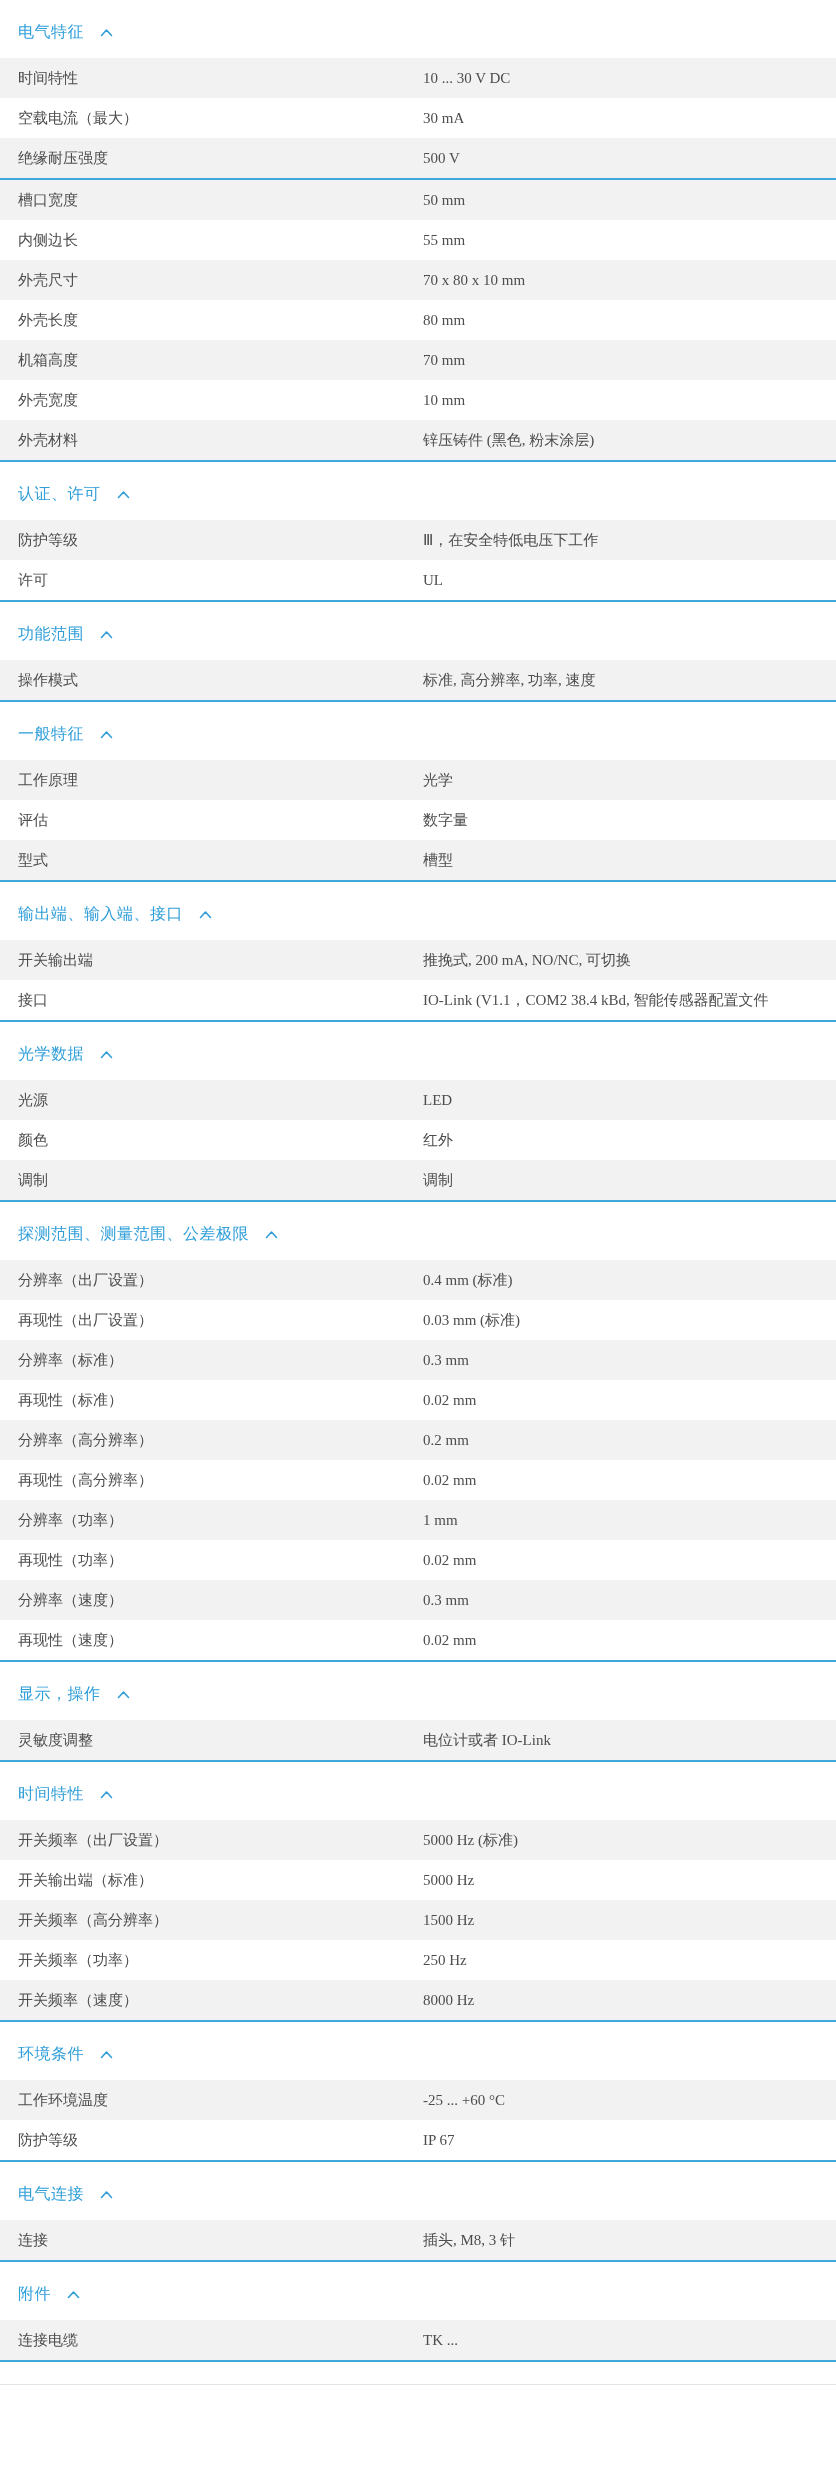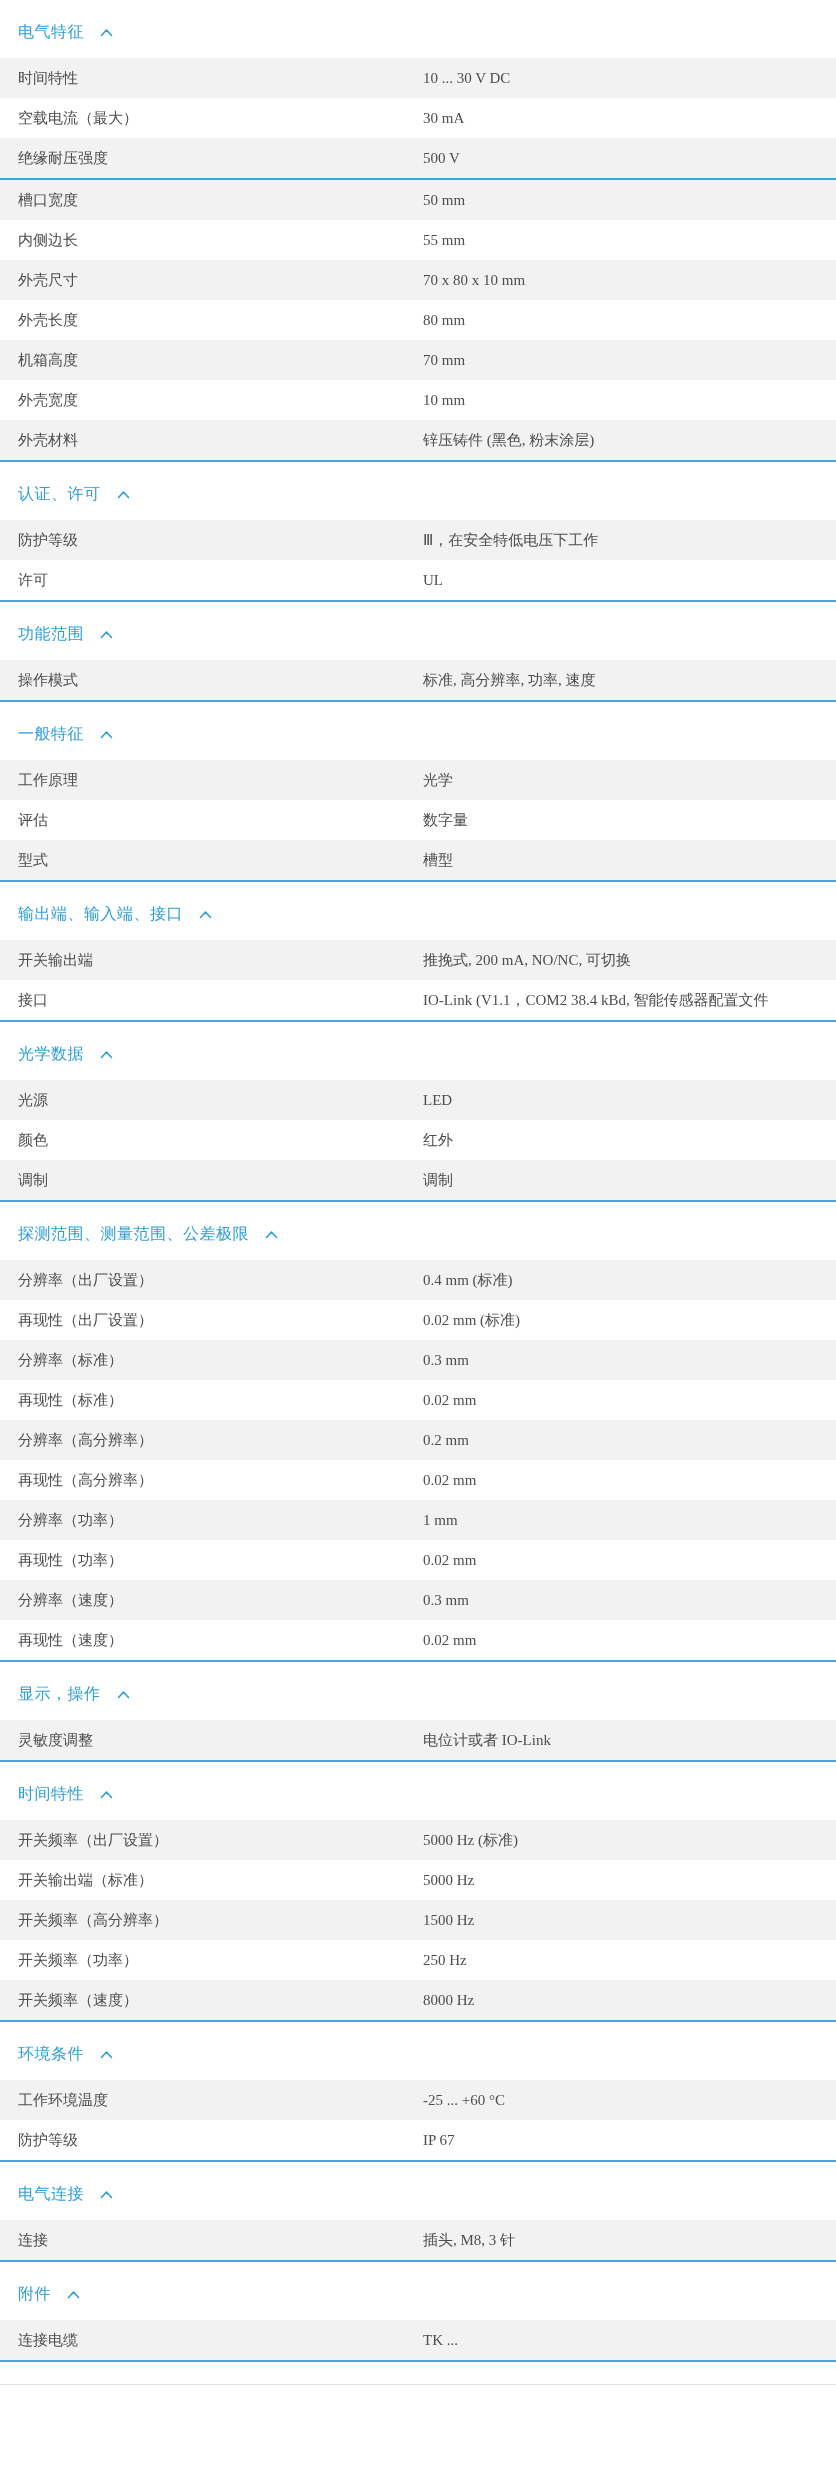--- a/index.html
+++ b/index.html
@@ -221,21 +221,21 @@
             <polyline points="1.5,7.5 6.5,2 11.5,7.5" fill="none" stroke="#2f9ed9" stroke-width="1.6" stroke-linecap="round" stroke-linejoin="round"></polyline>
           </svg>
         </span>
       </div>
       <div class="row alt">
         <div class="label">分辨率（出厂设置）</div>
         <div class="value">0.4 mm (标准)</div>
       </div>
       <div class="row">
         <div class="label">再现性（出厂设置）</div>
-        <div class="value">0.02 mm (标准)</div>
+        <div class="value">0.03 mm (标准)</div>
       </div>
       <div class="row alt">
         <div class="label">分辨率（标准）</div>
         <div class="value">0.3 mm</div>
       </div>
       <div class="row">
         <div class="label">再现性（标准）</div>
         <div class="value">0.02 mm</div>
       </div>
       <div class="row alt">

